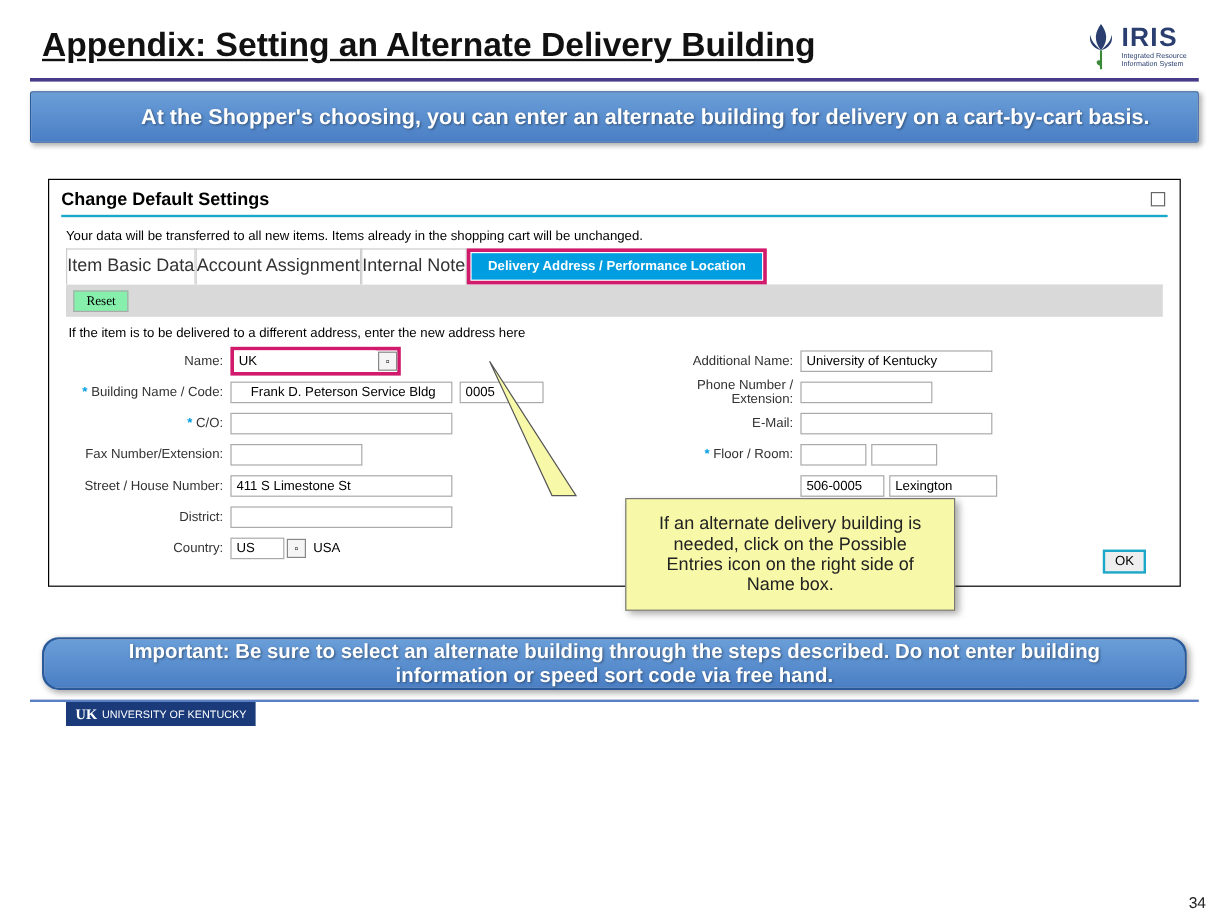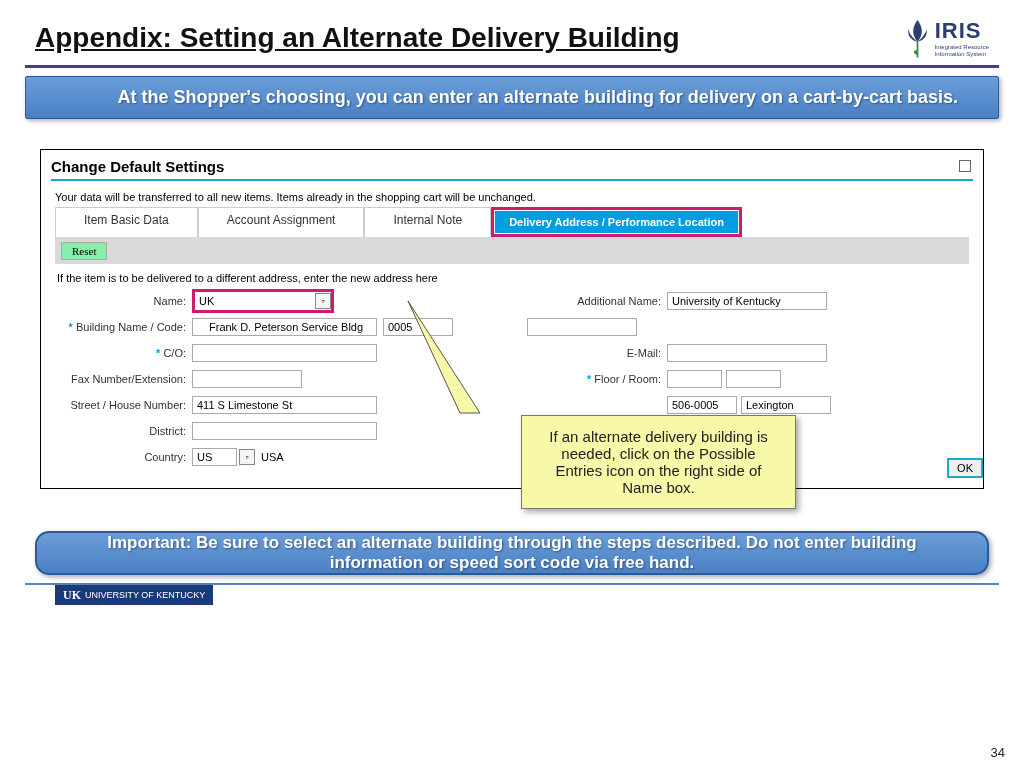--- a/index.html
+++ b/index.html
@@ -14,21 +14,21 @@
   
   .hr-top { border: none; border-top: 3px solid #4a3b8a; margin: 0 25px 8px 25px; }
   
   .info-banner { margin: 0 25px 15px 25px; background: linear-gradient(#6a9ed8, #4a7fc5); border: 1px solid #2a5a9a; color: #fff; text-align: right; font-size: 18px; font-weight: bold; padding: 10px 40px; border-radius: 2px; box-shadow: 2px 2px 4px rgba(0,0,0,.3); text-shadow: 1px 1px 2px rgba(0,0,0,.4); }
   
   .panel-wrap { margin: 30px 40px 15px 40px; border: 1px solid #000; padding: 8px 10px 10px 10px; position: relative; }
   .panel-title { font-size: 15px; font-weight: bold; padding-bottom: 4px; border-bottom: 2px solid #1da8c9; }
   .panel-sub { font-size: 11px; padding: 10px 4px 2px 4px; }
   
   .tab-row { display: flex; align-items: stretch; padding: 2px 4px 0 4px; }
-  .tab { font-size: 12px; padding: 5px 28px; border: 1px solid #ccc; border-bottom: none; background: #fff; color: #333; margin-right: 0; }
+  .tab { font-size: 15px; padding: 5px 0; border: 1px solid #ccc; border-bottom: none; background: #fff; color: #333; margin-right: 0; }
   .tab-active-wrap { border: 3px solid #d11a6b; padding: 1px; }
   .tab-active { background: #009de0; color: #fff; padding: 5px 14px; font-size: 11px; font-weight: bold; }
   
   .gray-bar { background: #d9d9d9; padding: 4px 6px; margin: 0 4px; }
   .reset-btn { background: #86efac; border: 1px solid #aaa; font-size: 11px; padding: 2px 10px; font-family: Liberation Serif, serif; }
   
   .form-area { padding: 8px 6px 6px 6px; font-size: 11px; }
   .form-note { padding-bottom: 6px; }
   .form-grid { display: grid; grid-template-columns: 440px 1fr; gap: 0 30px; }
   .frow { display: flex; align-items: center; margin-bottom: 4px; height: 22px; }
@@ -37,21 +37,21 @@
   .req { color: #009de0; font-weight: bold; }
   .finput { border: 1px solid #aaa; height: 18px; font-size: 11px; padding: 1px 4px; background: #fff; }
   .name-wrap { border: 3px solid #d11a6b; padding: 0; display: flex; align-items: center; }
   .name-wrap .finput { border: none; height: 18px; width: 118px; }
   .picker-icon { width: 16px; height: 16px; border: 1px solid #888; display: inline-flex; align-items: center; justify-content: center; font-size: 9px; background: #f5f5f5; margin-left: 2px; }
   .static-txt { padding-left: 6px; }
   
   .callout { position: absolute; left: 480px; top: 265px; width: 275px; background: #f7f8a8; border: 1px solid #777; box-shadow: 3px 3px 6px rgba(0,0,0,.35); padding: 12px 14px; font-size: 15px; text-align: center; color: #222; }
   .callout svg.pointer { position: absolute; left: -117px; top: -118px; }
   
-  .ok-btn { position: absolute; right: 0; bottom: 10px; background: #eee; border: 2px solid #1da8c9; font-size: 11px; padding: 2px 8px; }
+  .ok-btn { position: absolute; right: 28px; bottom: 10px; background: #eee; border: 2px solid #1da8c9; font-size: 11px; padding: 2px 8px; }
   .maximize-icon { position: absolute; right: 12px; top: 10px; width: 12px; height: 12px; border: 1px solid #666; }
   
   .important-banner { margin: 42px 35px 8px 35px; background: linear-gradient(#6a9ed8, #4a7fc5); border: 2px solid #2a5a9a; color: #fff; text-align: center; font-size: 17px; font-weight: bold; padding: 0 40px; border-radius: 14px; box-shadow: 2px 2px 5px rgba(0,0,0,.35); text-shadow: 1px 1px 2px rgba(0,0,0,.4); }
   
   .footer-line { border-top: 2px solid #5a7fc5; margin: 8px 25px 0 25px; position: relative; }
   .uk-badge { position: absolute; left: 30px; top: 0; height: 20px; background: #1a3a7a; color: #fff; font-size: 9px; display: flex; align-items: center; padding: 0 8px; }
   .uk-badge b { font-size: 12px; margin-right: 4px; font-family: Georgia, serif; }
   .page-num { position: absolute; right: 19px; bottom: 8px; font-size: 13px; color: #222; }
 </style>
 </head>
@@ -134,20 +134,21 @@
           <span class="picker-icon">▫</span>
           <span class="static-txt">USA</span>
         </div>
       </div>
       <div>
         <div class="frow">
           <div class="flabel-r">Additional Name:</div>
           <input class="finput" style="width: 160px;" value="University of Kentucky">
         </div>
         <div class="frow">
+          <div class="flabel-r">Phone Number / Extension:</div>
           <input class="finput" style="width: 110px;">
         </div>
         <div class="frow">
           <div class="flabel-r">E-Mail:</div>
           <input class="finput" style="width: 160px;">
         </div>
         <div class="frow">
           <div class="flabel-r"><span class="req">* </span><span>Floor / Room:</span></div>
           <input class="finput" style="width: 55px;">
           <input class="finput" style="width: 55px; margin-left: 4px;">

